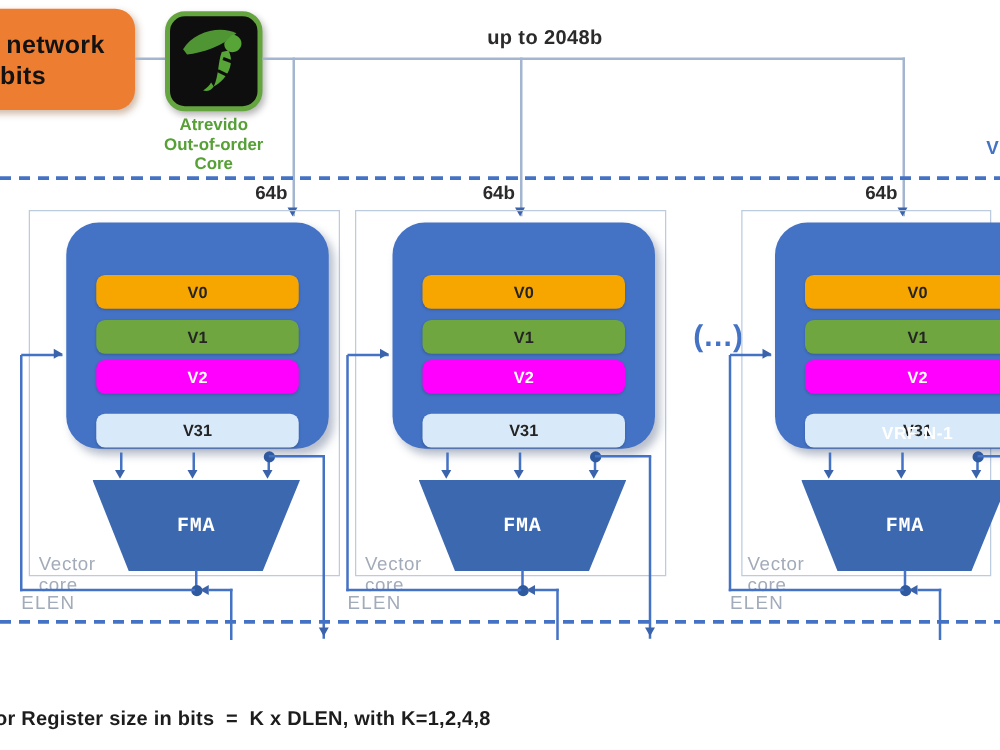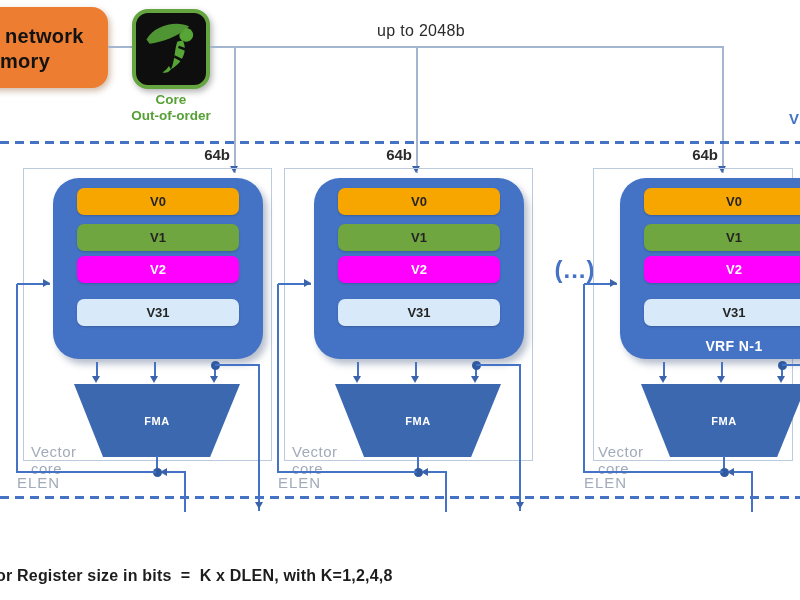--- a/index.html
+++ b/index.html
@@ -17,77 +17,78 @@
   
   .membox{position:absolute;left:-42px;top:7px;width:150px;height:81px;border-radius:16px;
           box-shadow:2px 3px 6px rgba(120,60,10,.35);}
   .memtx{position:absolute;font-size:20px;font-weight:bold;color:#121212;letter-spacing:.3px;}
   .chip{position:absolute;left:132px;top:9px;width:78px;height:80px;background:#0e0e0e;
         border:4px solid #64A53F;border-radius:16px;box-sizing:border-box;
         display:flex;align-items:center;justify-content:center;box-shadow:2px 3px 6px rgba(0,0,0,.3);}
   .cap{position:absolute;left:101px;top:92px;width:140px;text-align:center;color:#56A036;
        font-weight:bold;font-size:13.5px;line-height:15.5px;}
   
-  .bw{position:absolute;left:346px;top:22px;width:150px;text-align:center;font-size:16px;
-      color:#2b2b2b;font-weight:400;letter-spacing:.3px;}
+  .bw{position:absolute;left:332px;top:22px;width:150px;text-align:right;font-size:16px;
+      color:#2b2b2b;font-weight:700;letter-spacing:.3px;}
   .lanew{position:absolute;width:70px;text-align:right;font-size:15px;font-weight:600;color:#2b2b2b;}
   .vedge{position:absolute;left:789px;top:110px;color:#4472C4;font-weight:bold;font-size:15px;}
   .dots3{position:absolute;left:543px;top:256px;width:64px;text-align:center;color:#4472C4;
          font-weight:bold;font-size:24px;letter-spacing:1px;}
   
   .core{position:absolute;top:0;left:0;width:0;height:0;}
   .c1{left:53px;} .c2{left:314px;} .c3{left:620px;}
   .thin-box{position:absolute;left:-30px;top:168px;width:247px;height:291px;border:1.5px solid #BCCBDE;}
   .c3 .thin-box{left:-27px;width:198px;}
   .vc-label{position:absolute;left:-22px;top:443px;font-size:15px;color:#A2ABB9;letter-spacing:.5px;}
   .elen-label{position:absolute;left:-36px;top:474px;font-size:15px;color:#A2ABB9;letter-spacing:1px;}
   .vrf{position:absolute;left:0;top:178px;width:210px;height:181px;border-radius:26px;
        box-shadow:4px 5px 7px rgba(50,70,110,.35);}
   .c3 .vrf{width:228px;}
   .reg{position:absolute;left:24px;width:162px;height:27px;border-radius:7px;font-weight:bold;
-       font-size:13px;text-align:center;line-height:27px;color:#242424;box-shadow:0 1px 2px rgba(0,0,0,.18);}
+       font-size:13px;text-align:center;line-height:27px;color:#242424;box-shadow:0 1px 2px rgba(0,0,0,.18);margin-top:32px;}
   .c3 .reg{width:180px;}
   .r0{top:10px;} .r1{top:46px;} .r2{top:78px;color:#ffffff;} .r3{top:121px;}
   .vrf-label{position:absolute;left:0;right:0;bottom:5px;text-align:center;color:#fff;
              font-weight:bold;font-size:14px;letter-spacing:.4px;}
   .fma{position:absolute;left:21px;top:384px;width:166px;height:73px;
        clip-path:polygon(0 0,100% 0,82% 100%,17.5% 100%);
        display:flex;align-items:center;justify-content:center;}
-  .fma-t{color:#fff;font-weight:bold;font-size:11px;letter-spacing:.6px;}
+  .fma-t{color:#fff;font-weight:bold;font-size:16px;letter-spacing:.6px;font-family:Liberation Mono, monospace;}
   
   .netbar{position:absolute;left:53px;top:511px;width:747px;height:27px;line-height:27px;
           text-align:center;color:#fff;font-weight:bold;font-size:13.5px;letter-spacing:.3px;
           padding-left:46px;box-sizing:border-box;box-shadow:2px 3px 5px rgba(0,0,0,.22);}
   .fn{position:absolute;font-size:16px;font-weight:bold;color:#1d1d1d;white-space:pre;letter-spacing:.2px;}
 </style>
 </head>
 <body>
 
 <div id="stage">
 
   <div class="membox" style="background-color: rgb(237, 125, 49);"></div>
   <div class="memtx" style="left:5px;top:25px;">network</div>
-  <div class="memtx" style="left:0px;top:50px;">mory</div>
+  <div class="memtx" style="left:0px;top:50px;">bits</div>
 
   <div class="bus" style="left:108px;top:46px;width:26px;height:2px;"></div>
 
   <div class="chip">
     <svg viewBox="0 0 60 60" width="64" height="64">
       <g fill="#57A437">
         <path d="M7 21 C15 7, 36 3, 47 9 C38 18, 21 24, 10 25 Z" opacity="0.9"></path>
         <path d="M44 10 C51 11, 53 18, 48 22 C43 25, 37 22, 38 16 Z"></path>
         <path d="M41 22 C46 31, 41 43, 30 49 C34 40, 33 31, 36 23 Z"></path>
         <path d="M30 49 C28 52, 25 53, 22 52 C25 50, 27 48, 28 46 Z"></path>
       </g>
       <path d="M37 28 L45 31 M33 37 L41 41" stroke="#0e0e0e" stroke-width="2.4" fill="none"></path>
     </svg>
   </div>
   <div class="cap">
+    <div>Atrevido</div>
+    <div>Out-of-order</div>
     <div>Core</div>
-    <div>Out-of-order</div>
   </div>
 
   <div class="bw">up to 2048b</div>
   <div class="bus" style="left:210px;top:46px;width:514px;height:2px;"></div>
   <div class="bus" style="left:234px;top:46px;width:2px;height:127px;"></div>
   <div class="bus" style="left:416px;top:46px;width:2px;height:127px;"></div>
   <div class="bus" style="left:722px;top:46px;width:2px;height:127px;"></div>
   <div class="arr arr-d" style="left:230px;top:166px;"></div>
   <div class="arr arr-d" style="left:412px;top:166px;"></div>
   <div class="arr arr-d" style="left:718px;top:166px;"></div>

